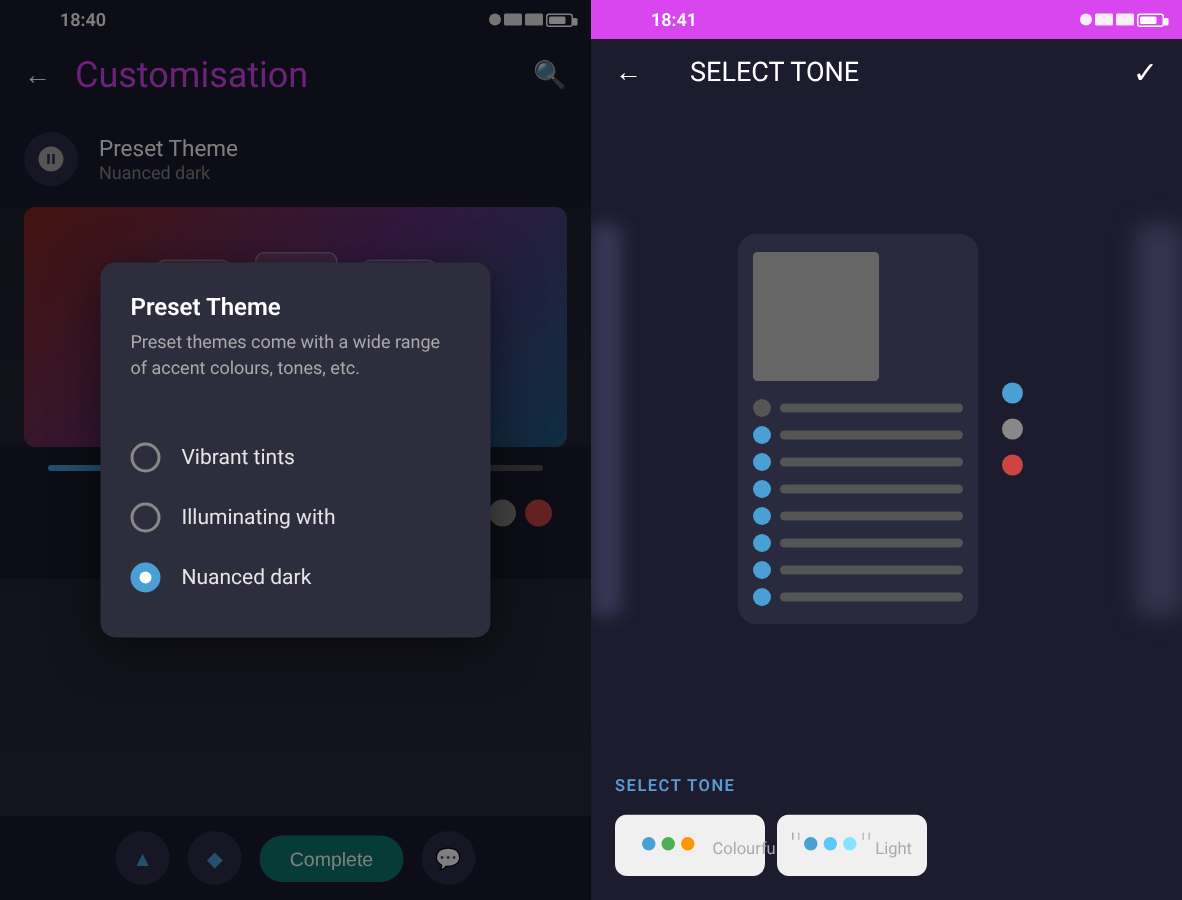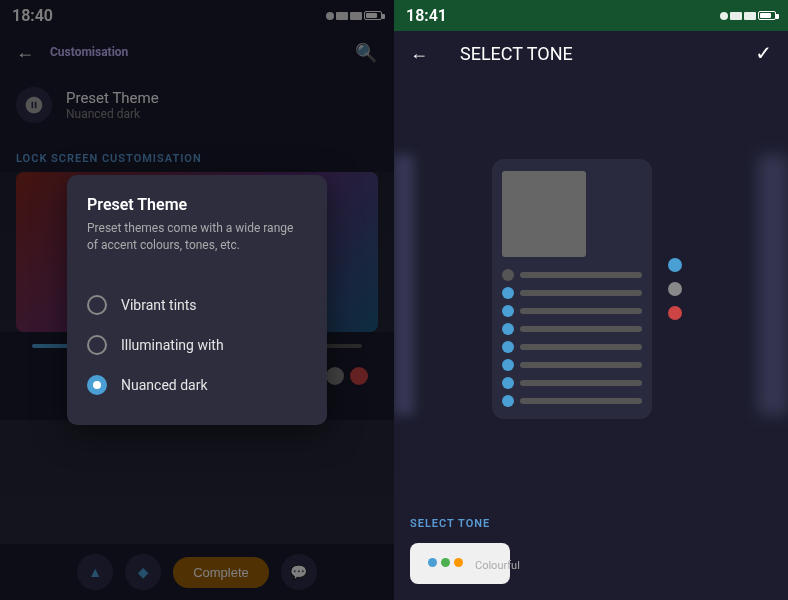--- a/index.html
+++ b/index.html
@@ -32,44 +32,45 @@
       z-index: 10;
       display: flex;
       justify-content: space-between;
       align-items: center;
       padding: 6px 12px;
       background: #1a1a2e;
     }
 
     .status-time {
       color: #fff;
-      font-size: 16px;
+      font-size: 12px;
       font-weight: 600;
+      margin-left: 28px;
     }
 
     .left-header {
       position: relative;
       z-index: 10;
       display: flex;
       align-items: center;
       padding: 10px 16px;
       background: #1a1a2e;
     }
 
     .back-arrow {
       color: #fff;
       font-size: 18px;
       margin-right: 16px;
       cursor: pointer;
     }
 
     .header-title {
-      color: #c4b5fd;
-      font-size: 12px;
-      font-weight: 700;
+      color: #d946ef;
+      font-size: 24px;
+      font-weight: 400;
       flex: 1;
     }
 
     .search-icon-left {
       color: #fff;
       font-size: 18px;
     }
 
     
     .preset-theme-row {
@@ -199,21 +200,21 @@
       width: 36px;
       height: 36px;
       background: #2d2d4a;
       border-radius: 50%;
       display: flex;
       align-items: center;
       justify-content: center;
     }
 
     .complete-btn {
-      background: #a16207;
+      background: #0f766e;
       color: #fff;
       border: none;
       border-radius: 20px;
       padding: 8px 20px;
       font-size: 13px;
       cursor: pointer;
     }
 
     
     .dialog-overlay {
@@ -294,21 +295,21 @@
       overflow: hidden;
       display: flex;
       flex-direction: column;
     }
 
     .right-status-bar {
       display: flex;
       justify-content: space-between;
       align-items: center;
       padding: 6px 12px;
-      background: #14532d;
+      background: #d946ef;
       flex-shrink: 0;
     }
 
     .right-header {
       display: flex;
       align-items: center;
       padding: 10px 16px;
       background: #1c1c2e;
       flex-shrink: 0;
     }
@@ -608,23 +609,20 @@
       <svg viewBox="0 0 24 24">
           <path d="M12 2C6.48 2 2 6.48 2 12s4.48 10 10 10 10-4.48 10-10S17.52 2 12 2zm-1 14H9V8h2v8zm4 0h-2V8h2v8z"></path>
         </svg>
     </div>
     <div class="preset-text-block">
       <div class="preset-label">Preset Theme</div>
       <div class="preset-sublabel">Nuanced dark</div>
     </div>
   </div>
 
-  <div class="lock-screen-label">
-    <span>LOCK SCREEN CUSTOMISATION</span>
-  </div>
 
   <div class="phone-bg-area">
     <div class="phone-bg-overlay"></div>
     <div class="phone-mockup"></div>
     <div class="phone-mockup" style="width:55px;height:100px;"></div>
     <div class="phone-mockup"></div>
   </div>
 
   <div class="accent-section">
     <div class="slider-container">
@@ -763,15 +761,27 @@
       <div class="tone-card-dots-row">
         <div class="tone-card-dot" style="background:#4a9fd4;"></div>
         <div class="tone-card-dot" style="background:#4caf50;"></div>
         <div class="tone-card-dot" style="background:#ff9800;"></div>
       </div>
       <div class="tone-card-line" style="width:90%;"></div>
       <div class="tone-card-line" style="width:60%;"></div>
       <span class="tone-card-label">Colourful</span>
     </div>
 
+    <div class="tone-card">
+      <div class="tone-card-line" style="background:#aaa;width:70%;"></div>
+      <div class="tone-card-line" style="width:50%;background:#bbb;"></div>
+      <div class="tone-card-dots-row">
+        <div class="tone-card-dot" style="background:#4a9fd4;"></div>
+        <div class="tone-card-dot" style="background:#5ac8fa;"></div>
+        <div class="tone-card-dot" style="background:#86e3ff;"></div>
+      </div>
+      <div class="tone-card-line" style="width:90%;"></div>
+      <div class="tone-card-line" style="width:60%;"></div>
+      <span class="tone-card-label">Light</span>
+    </div>
 
   </div>
 </div>
 
 </body></html>

